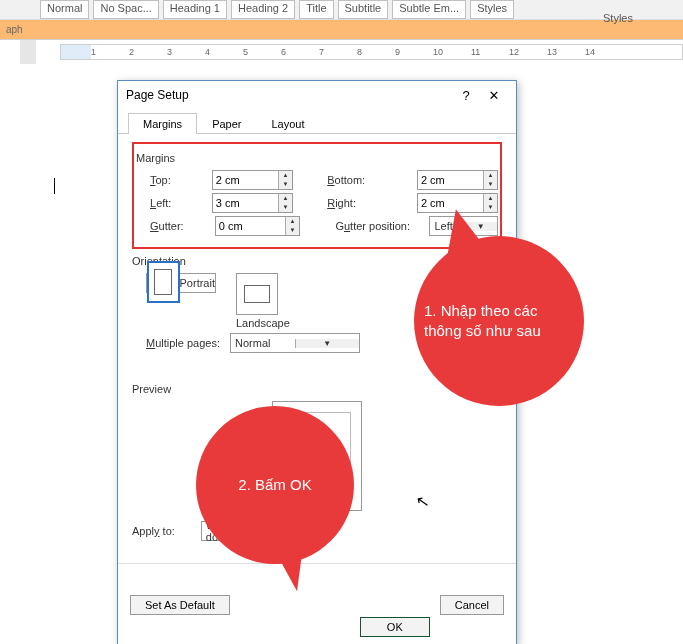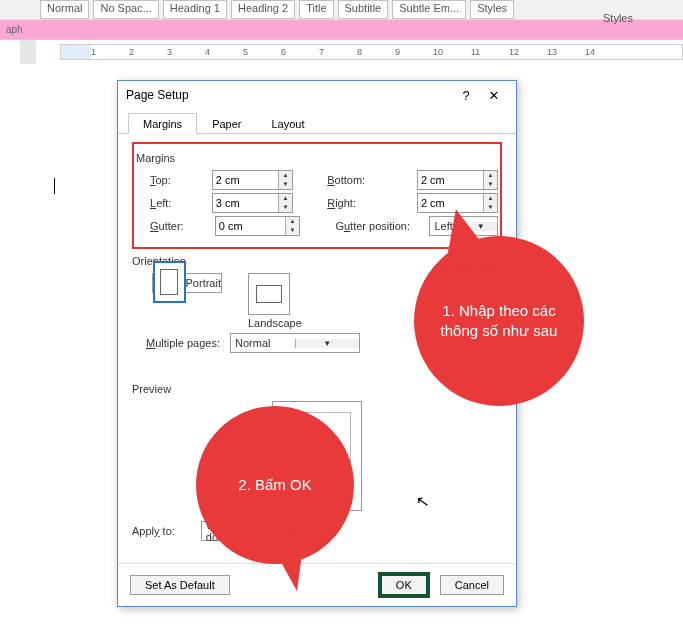--- a/index.html
+++ b/index.html
@@ -2,21 +2,21 @@
 <html><head>
 <meta charset="utf-8">
 <style>
 * { box-sizing: border-box; margin: 0; padding: 0; font-family: "Segoe UI", Tahoma, sans-serif; }
 body { width: 683px; height: 644px; background: #fff; position: relative; overflow: hidden; }
 
 .ribbon-top { height: 20px; background: #f1f1f1; border-bottom: 1px solid #e0e0e0; display: flex; gap: 4px; padding: 0 40px; font-size: 11px; color: #555; }
 .ribbon-top .style-box { border: 1px solid #c0c0c0; padding: 1px 6px; background: #fff; white-space: nowrap; }
 .ribbon-top .styles-label { margin-left: auto; padding: 12px 10px; }
 
-.toolbar-strip { height: 20px; background: #f9a8d4; border-bottom: 1px solid #d0d0d0; display: flex; align-items: center; font-size: 10px; color: #666; padding: 0 6px; }
+.toolbar-strip { height: 20px; background: #fdba74; border-bottom: 1px solid #d0d0d0; display: flex; align-items: center; font-size: 10px; color: #666; padding: 0 6px; }
 
 .ruler-area { position: relative; height: 24px; background: #fff; }
 .vruler { position: absolute; left: 20px; top: 0; width: 16px; height: 24px; background: #e6e6e6; }
 .hruler { position: absolute; left: 60px; right: 0; top: 4px; height: 16px; background: #fff; border: 1px solid #d0d0d0; font-size: 9px; color: #666; display: flex; align-items: center; }
 .hruler .lead { width: 30px; background: #e0ecf8; height: 100%; }
 .hruler .num { position: absolute; top: 2px; }
 
 .docbg { position: absolute; top: 70px; left: 0; right: 0; bottom: 0; background: #fff; }
 .cursor-mark { position: absolute; left: 54px; top: 178px; width: 1px; height: 16px; background: #000; }
 
@@ -40,41 +40,41 @@
 .spin input { flex: 1; border: none; font-size: 11px; padding: 0 3px; outline: none; width: 52px; }
 .spin .arrows { width: 14px; display: flex; flex-direction: column; border-left: 1px solid #aaa; }
 .spin .arrows span { flex: 1; font-size: 6px; line-height: 8px; text-align: center; background: #f0f0f0; }
 .mgap { width: 24px; }
 .mlbl2 { width: 90px; font-size: 11px; }
 .sel { width: 70px; height: 20px; border: 1px solid #999; display: flex; align-items: center; background: #fff; }
 .sel span { flex: 1; padding: 0 4px; font-size: 11px; }
 .sel .dd { width: 14px; text-align: center; font-size: 8px; border-left: 1px solid #aaa; background: #f0f0f0; }
 
 .orient-row { display: flex; gap: 20px; margin: 4px 0 4px 14px; }
-.orient-item { text-align: center; font-size: 11px; margin-left: 6px; }
+.orient-item { text-align: center; font-size: 11px; }
 .orient-icon { width: 42px; height: 42px; border: 1px solid #999; margin-bottom: 2px; display: flex; align-items: center; justify-content: center; background: #fff; }
 .orient-item.sel .orient-icon { border: 2px solid #2a6fc9; }
 .orient-icon .page-p { width: 18px; height: 26px; border: 1px solid #666; }
 .orient-icon .page-l { width: 26px; height: 18px; border: 1px solid #666; }
 
 .mid-row { display: flex; align-items: center; gap: 10px; margin: 4px 0 6px 14px; }
 .sel-wide { width: 130px; }
 
 .preview-box { margin: 4px auto 10px auto; width: 90px; height: 110px; border: 1px solid #999; background: #fff; position: relative; }
 .preview-box::before { content: ""; position: absolute; left: 10px; top: 10px; right: 10px; bottom: 10px; border: 1px solid #bbb; }
 
 .apply-row { display: flex; align-items: center; gap: 26px; margin: 6px 0 12px 0; }
 
 .btn-row { display: flex; align-items: center; padding: 8px 12px; border-top: 1px solid #ddd; justify-content: flex-end; }
 .btn { border: 1px solid #999; background: #f3f3f3; font-size: 11px; padding: 3px 14px; }
 .btn-row .spacer { flex: 1; }
-.btn.ok { border: 4px solid #14532d; padding: 3px 14px; }
+.btn.ok { border: 1px solid #14532d; padding: 3px 26px; margin-top: 45px; }
 .btn.cancel { margin-left: 10px; }
 
-.callout { position: absolute; color: #fff; font-size: 15px; text-align: center; line-height: 1.35; }
+.callout { position: absolute; color: #fff; font-size: 15px; text-align: left; line-height: 1.35; }
 .callout .bubble { background: #e83a3a; border-radius: 50%; display: flex; align-items: center; justify-content: center; }
 .callout .tail { position: absolute; width: 0; height: 0; }
 
 .c1 { left: 414px; top: 236px; }
 .c1 .bubble { width: 170px; height: 170px; padding: 10px; }
 .c1 .tail { left: 26px; top: -28px; border-left: 20px solid transparent; border-right: 34px solid transparent; border-bottom: 60px solid #e83a3a; transform: rotate(-8deg); }
 
 .c2 { left: 196px; top: 406px; }
 .c2 .bubble { width: 158px; height: 158px; }
 .c2 .tail { left: 74px; bottom: -28px; border-left: 24px solid transparent; border-right: 14px solid transparent; border-top: 58px solid #e83a3a; transform: rotate(-6deg); }

